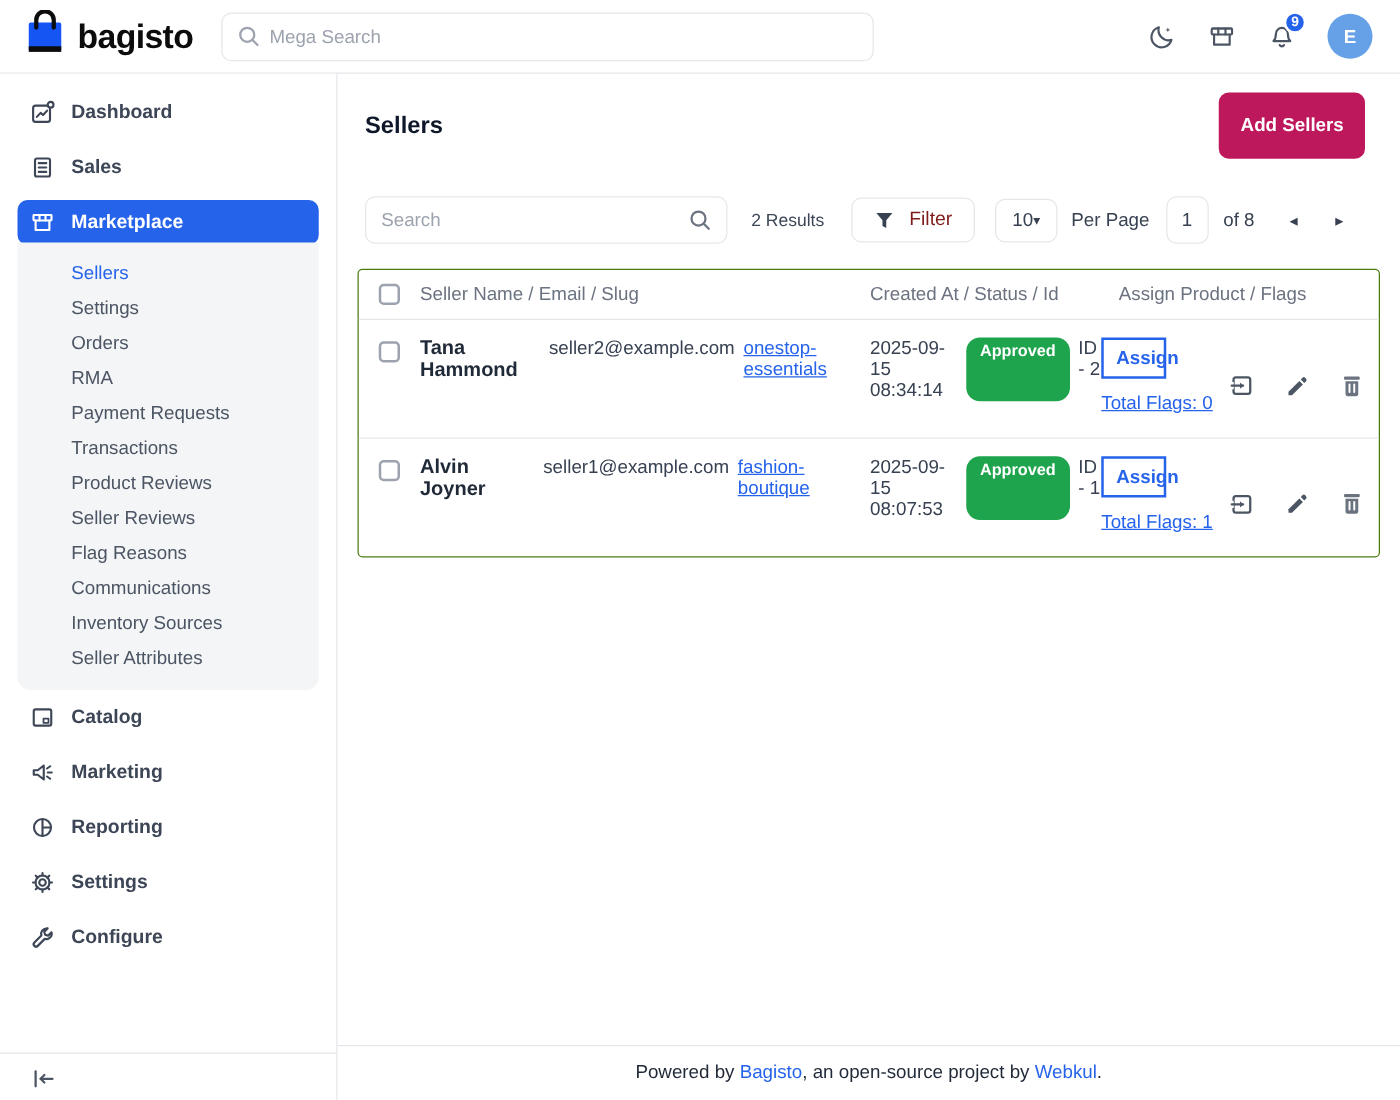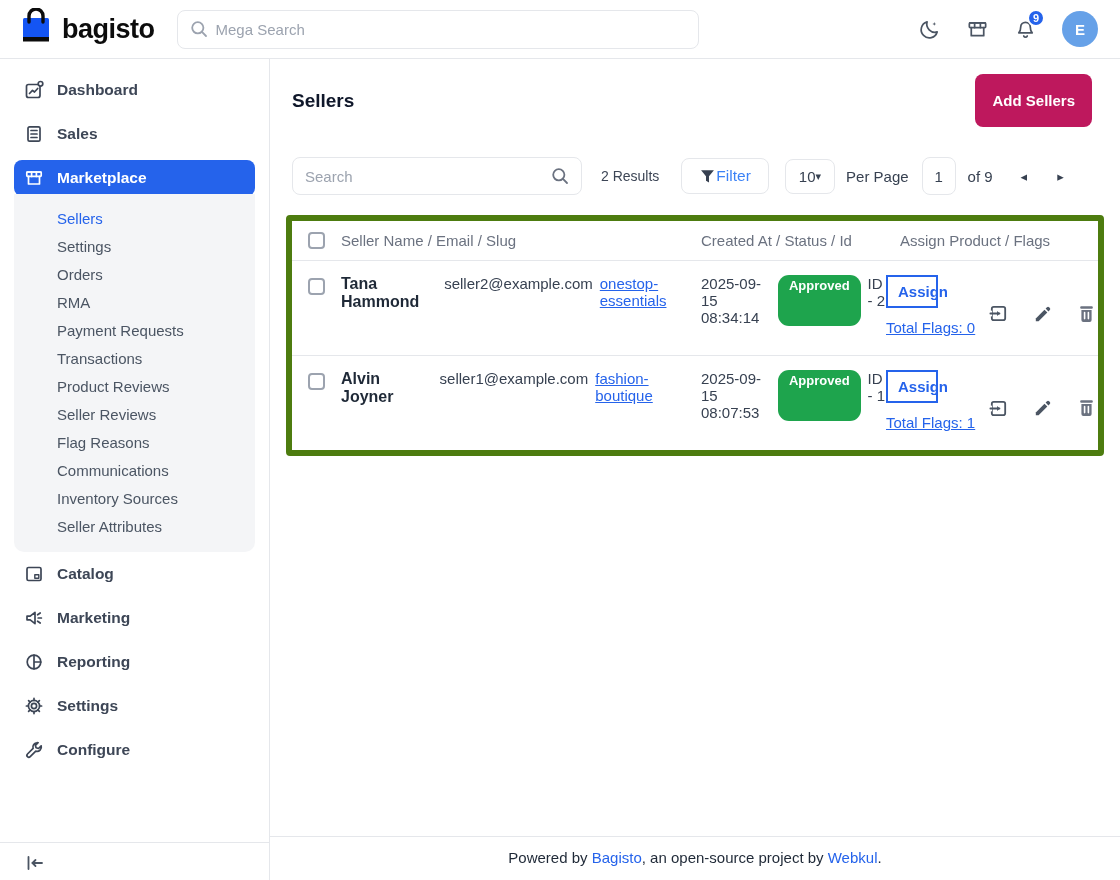--- a/index.html
+++ b/index.html
@@ -36,31 +36,31 @@
   .page-title { font-size:19px; font-weight:800; color:#0f172a; }
   .btn-primary { background:#be185d; color:#fff; border:none; border-radius:8px; font-size:15px; font-weight:700; padding:18px 17px; cursor:pointer; font-family:inherit; }
 
   
   .toolbar { display:flex; align-items:center; margin:30px 28px 0 22px; }
   .search-box { position:relative; width:290px; }
   .search-box input { width:100%; height:38px; border:1px solid #e5e7eb; border-radius:8px; padding:0 40px 0 12px; font-size:15px; color:#374151; outline:none; font-family:inherit; }
   .search-box input::placeholder { color:#9ca3af; }
   .search-box .mag { position:absolute; right:12px; top:9px; }
   .results { margin-left:19px; font-size:14px; color:#3d4656; white-space:nowrap; }
-  .btn-filter { margin-left:22px; display:flex; align-items:center; gap:0; border:1px solid #e5e7eb; background:#fff; border-radius:8px; padding:8px 17px; font-size:15.5px; color:#3b82f6; font-weight:500; cursor:pointer; font-family:inherit; }
+  .btn-filter { margin-left:22px; display:flex; align-items:center; gap:11px; border:1px solid #e5e7eb; background:#fff; border-radius:8px; padding:8px 17px; font-size:15.5px; color:#7f1d1d; font-weight:500; cursor:pointer; font-family:inherit; }
   .select-box { margin-left:16px; display:flex; align-items:center; gap:0; border:1px solid #e5e7eb; border-radius:8px; padding:8px 13px; font-size:15px; color:#374151; cursor:pointer; }
   .caret { font-size:11px; color:#374151; }
   .per-page { margin-left:11px; font-size:15px; color:#374151; }
   .page-input { margin-left:13px; width:34px; height:38px; border:1px solid #e5e7eb; border-radius:8px; text-align:center; font-size:15px; color:#374151; outline:none; font-family:inherit; }
   .of-total { margin-left:12px; font-size:15px; color:#374151; }
   .pg-arrow { margin-left:28px; font-size:13px; color:#374151; cursor:pointer; line-height:1; background:none; border:none; font-family:inherit; }
   .pg-arrow.next { margin-left:30px; }
 
   
-  .grid-table { margin:20px 16px 0; border:6px solid #4d7c0f; border-radius:4px; }
+  .grid-table { margin:20px 16px 0; border:1px solid #4d7c0f; border-radius:4px; }
   .g-row { display:grid; grid-template-columns:49px 360px 185px 1fr; align-items:start; }
   .g-head { border-bottom:1px solid #e5e7eb; padding:11px 0; color:#6b7280; font-size:15px; align-items:center; }
   .checkbox { width:17px; height:17px; border:2px solid #9ca3af; border-radius:4px; margin-left:16px; cursor:pointer; background:#fff; }
   .g-body { padding:14px 0 16px; }
   .g-body + .g-body { border-top:1px solid #e5e7eb; }
   .cell-stack { display:flex; flex-direction:row; gap:7px; }
   .seller-name { font-size:16px; font-weight:700; color:#1f2937; }
   .seller-email { font-size:15px; color:#374151; }
   .link { color:#2563eb; text-decoration:underline; font-size:15px; cursor:pointer; width:max-content; }
   .badge-success { width:max-content; background:#1ea44d; color:#fff; font-size:13px; font-weight:700; padding:3px 11px; border-radius:11px; }
@@ -234,21 +234,21 @@
           <path d="M2.2 2.5h13.6l-5.2 6.2v6.6l-3.2-1.7V8.7L2.2 2.5z" fill="#374151"></path>
         </svg>
         <span>Filter</span>
       </button>
       <div class="select-box">
         <span>10</span>
         <span class="caret">▾</span>
       </div>
       <span class="per-page">Per Page</span>
       <input class="page-input" type="text" value="1" style="">
-      <span class="of-total">of 9</span>
+      <span class="of-total">of 8</span>
       <button class="pg-arrow">◂</button>
       <button class="pg-arrow next">▸</button>
     </div>
 
     <div class="grid-table">
       <div class="g-row g-head">
         <span class="checkbox"></span>
         <span>Seller Name / Email / Slug</span>
         <span>Created At / Status / Id</span>
         <span style="padding-left:14px">Assign Product / Flags</span>

